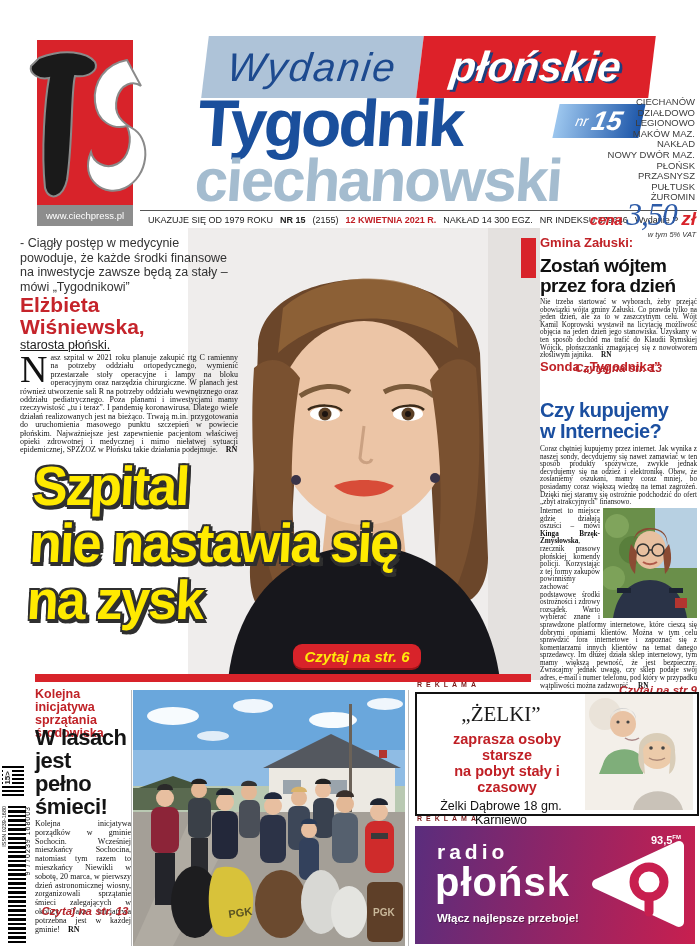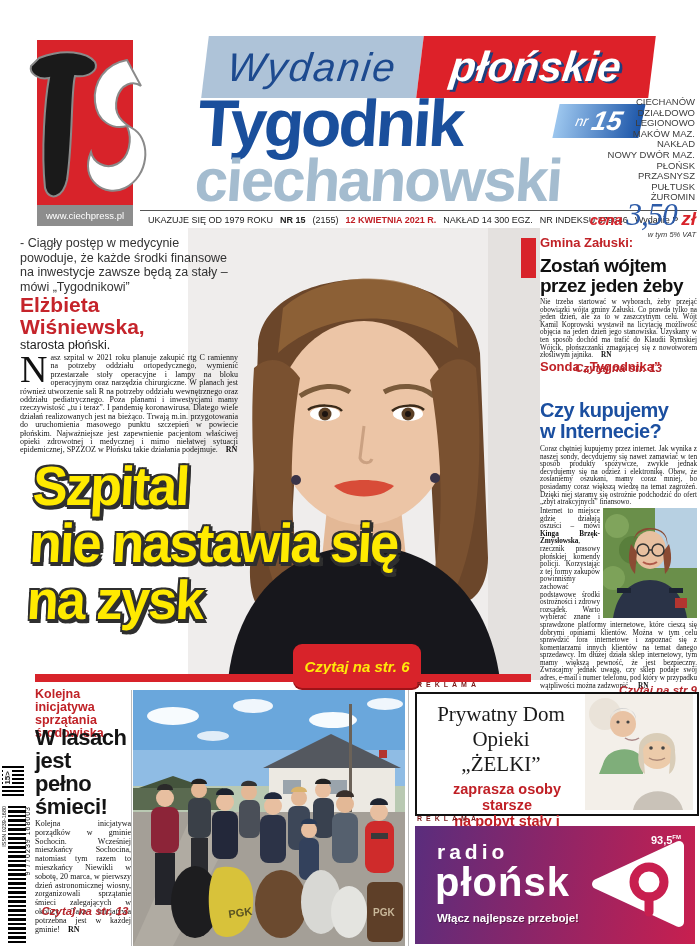--- a/index.html
+++ b/index.html
@@ -32,31 +32,31 @@
   .infobar .b{font-weight:bold;}
   .infobar .red{color:#c01f25;font-weight:bold;}
   .price{right:4px;top:197px;width:115px;text-align:right;}
   .price .cena{color:#d8232a;font-weight:bold;font-style:italic;font-size:15px;letter-spacing:-0.5px;}
   .price .val{font-family:"Liberation Serif",serif;font-style:italic;font-size:31px;color:#2d5ba8;letter-spacing:-1px;}
   .price .zl{color:#d8232a;font-weight:bold;font-style:italic;font-size:19px;}
   .price .vat{display:block;font-size:7.5px;font-style:italic;color:#333;margin-top:-3px;padding-left:48px;}
   
   .quote{left:20px;top:236px;width:212px;font-size:12.5px;line-height:14.6px;color:#333;font-weight:500;}
   .lead-name{left:20px;top:294px;width:212px;font-size:21px;line-height:22px;font-weight:bold;color:#c5242b;}
-  .lead-role{left:20px;top:338px;width:212px;font-size:12.5px;color:#1a1a1a;}
+  .lead-role{left:20px;top:338px;width:212px;font-size:12.5px;color:#1a1a1a;text-decoration:underline;}
   .lead-body{left:20px;top:354px;width:218px;font-size:8px;line-height:8.4px;color:#111;}
   .dropcap{float:left;font-size:38px;line-height:30px;padding-right:3px;font-family:"Liberation Serif",serif;}
   .rn{font-weight:bold;margin-left:8px;}
   
   .headline{left:30px;top:458px;transform:skewX(-3deg);}
   .headline div{font-size:55px;line-height:57px;font-weight:bold;color:#ffea00;letter-spacing:-2px;
      transform:scaleX(0.95);transform-origin:left;
      text-shadow:3px 3px 0 #2f2f2f,-2px -2px 0 #2f2f2f,2px -2px 0 #2f2f2f,-2px 2px 0 #2f2f2f,
                  4px 4px 0 #2f2f2f,0 4px 0 #2f2f2f,4px 0 0 #2f2f2f;}
-  .cta6{left:293px;top:644px;width:128px;height:44px;background:#d8232a;border-radius:9px;
+  .cta6{left:293px;top:644px;width:128px;height:24px;background:#d8232a;border-radius:9px;
      color:#ffe90a;font-style:italic;font-weight:bold;font-size:15px;display:flex;
      align-items:center;justify-content:center;box-shadow:0 2px 0 #9e1318;}
   .redbar{left:35px;top:674px;width:496px;height:8px;background:#d8232a;}
   .red-chip{left:521px;top:238px;width:15px;height:40px;background:#d8232a;}
   
   .rc{left:540px;width:157px;}
   .kicker{color:#c02227;font-weight:bold;font-size:13px;line-height:13.5px;}
   .rc-head{font-weight:bold;font-size:19px;line-height:20px;color:#101010;letter-spacing:-0.5px;}
   .rc-head.blue{color:#1b4fa0;font-size:20px;line-height:21px;}
   .rc-body{font-family:"Liberation Serif",serif;font-size:7.2px;line-height:7.6px;color:#111;}
@@ -196,21 +196,21 @@
     <div>Szpital</div>
     <div>nie nastawia się</div>
     <div>na zysk</div>
   </div>
   <div class="abs cta6">Czytaj na str. 6</div>
   <div class="abs redbar"></div>
 
   <div class="abs rc kicker" style="top:236px;">Gmina Załuski:</div>
   <div class="abs rc rc-head" style="top:256px;">
     <span style="display:block">Zostań wójtem</span>
-    <span style="display:block">przez jeden żeby</span>
+    <span style="display:block">przez fora dzień</span>
   </div>
   <div class="abs rc rc-body just" style="top:299px;">
     <span>Nie trzeba startować w wyborach, żeby przejąć obowiązki wójta gminy Załuski. Co prawda tylko na jeden dzień, ale za to w zaszczytnym celu. Wójt Kamil Koprowski wystawił na licytację możliwość objęcia na jeden dzień jego stanowiska. Uzyskany w ten sposób dochód ma trafić do Klaudii Rymskiej Wójcik, płońszczanki zmagającej się z nowotworem złośliwym jajnika.</span><span class="rn">RN</span>
   </div>
   <div class="abs rc rc-cta" style="top:362px;">Czytaj na str. 13</div>
 
   <div class="abs rc kicker" style="top:360px;">Sonda „Tygodnika”</div>
   <div class="abs rc rc-head blue" style="top:400px;">
     <span style="display:block">Czy kupujemy</span>
     <span style="display:block">w Internecie?</span>
@@ -334,21 +334,20 @@
       </g>
     </svg>
   </div>
 
   <div class="abs vline" style="left:131px;top:690px;height:256px;"></div>
   <div class="abs vline" style="left:408px;top:690px;height:256px;"></div>
 
   <div class="abs reklama" style="left:417px;top:681px;">REKLAMA</div>
   <div class="abs zelki">
     <div class="txt">
-      <div class="t1">Prywatny Dom Opieki</div>
       <div class="t2">„ŻELKI”</div>
       <div class="t3">
         <span style="display:block">zaprasza osoby starsze</span>
         <span style="display:block">na pobyt stały i czasowy</span>
       </div>
       <div class="t4">
         <span style="display:block">Żelki Dąbrowe 18 gm. Karniewo</span>
         <span style="display:block">tel. 29 763 11 00, 507 942 663</span>
       </div>
       <div class="tiny">RCP 64</div>

